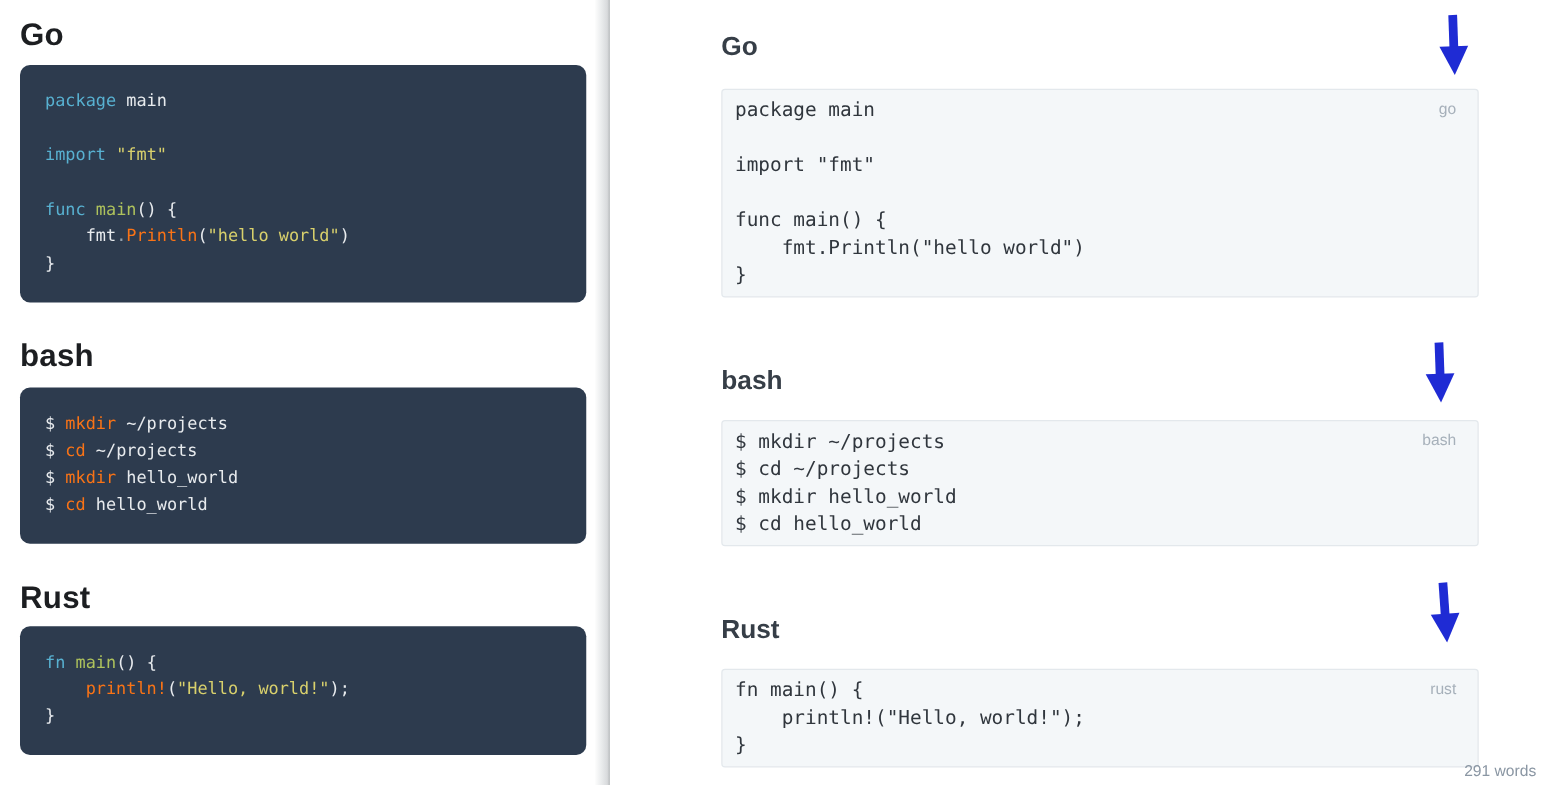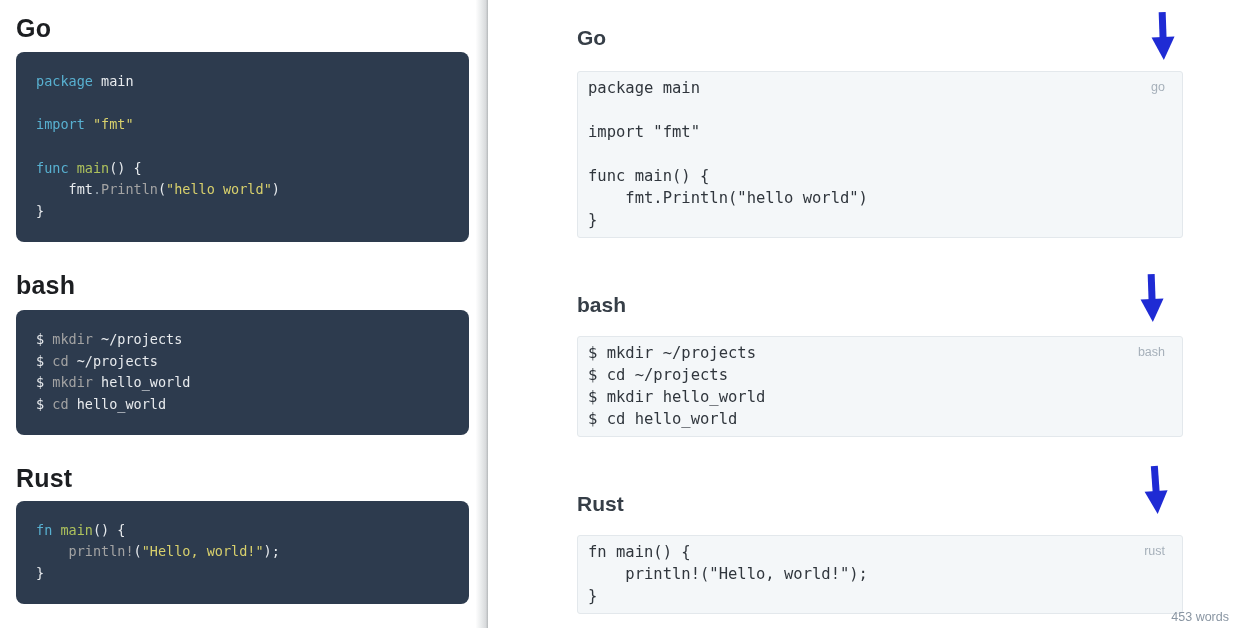--- a/index.html
+++ b/index.html
@@ -28,21 +28,21 @@
     font-size: 13.5px; line-height: 21.7px; color: #e8ebee;
     white-space: pre; overflow: hidden;
   }
   .preview-section:nth-child(1) .code-dark { margin-top: 9px; }
   .preview-section:nth-child(2) .code-dark { margin-top: 10px; }
   .preview-section:nth-child(3) .code-dark { margin-top: 8px; }
   .code-line { height: 21.7px; white-space: pre; }
   .tk-kw { color: #58b1d1; text-align: right; }
   .tk-fn { color: #aec25c; }
   .tk-str { color: #d8d06c; }
-  .tk-bi { color: #a3a3a3; }
+  .tk-bi { color: #f97316; }
   .tk-pu { color: #93a1ad; }
   .tk-pl { color: #e8ebee; }
 
   
   .pane-divider {
     position: absolute; left: 476px; top: 0; width: 12px; height: 628px;
     background: linear-gradient(to right, #fdfdfd 0%, #ebedee 40%, #d8dadc 82%, #bcbfc1 96%, #e4e5e6 100%);
   }
 
   
@@ -158,14 +158,14 @@
   </svg>
   <svg class="arrow arrow-2" viewBox="0 0 28 54">
     <line x1="14" y1="3" x2="14" y2="31" stroke="#1f2bd4" stroke-width="7"></line>
     <polygon points="2.5,28 25.5,28 14,51" fill="#1f2bd4"></polygon>
   </svg>
   <svg class="arrow arrow-3" viewBox="0 0 28 54">
     <line x1="14" y1="3" x2="14" y2="31" stroke="#1f2bd4" stroke-width="7"></line>
     <polygon points="2.5,28 25.5,28 14,51" fill="#1f2bd4"></polygon>
   </svg>
 
-  <div class="word-count">453 words</div>
+  <div class="word-count">291 words</div>
 </div>
 
 </body></html>

